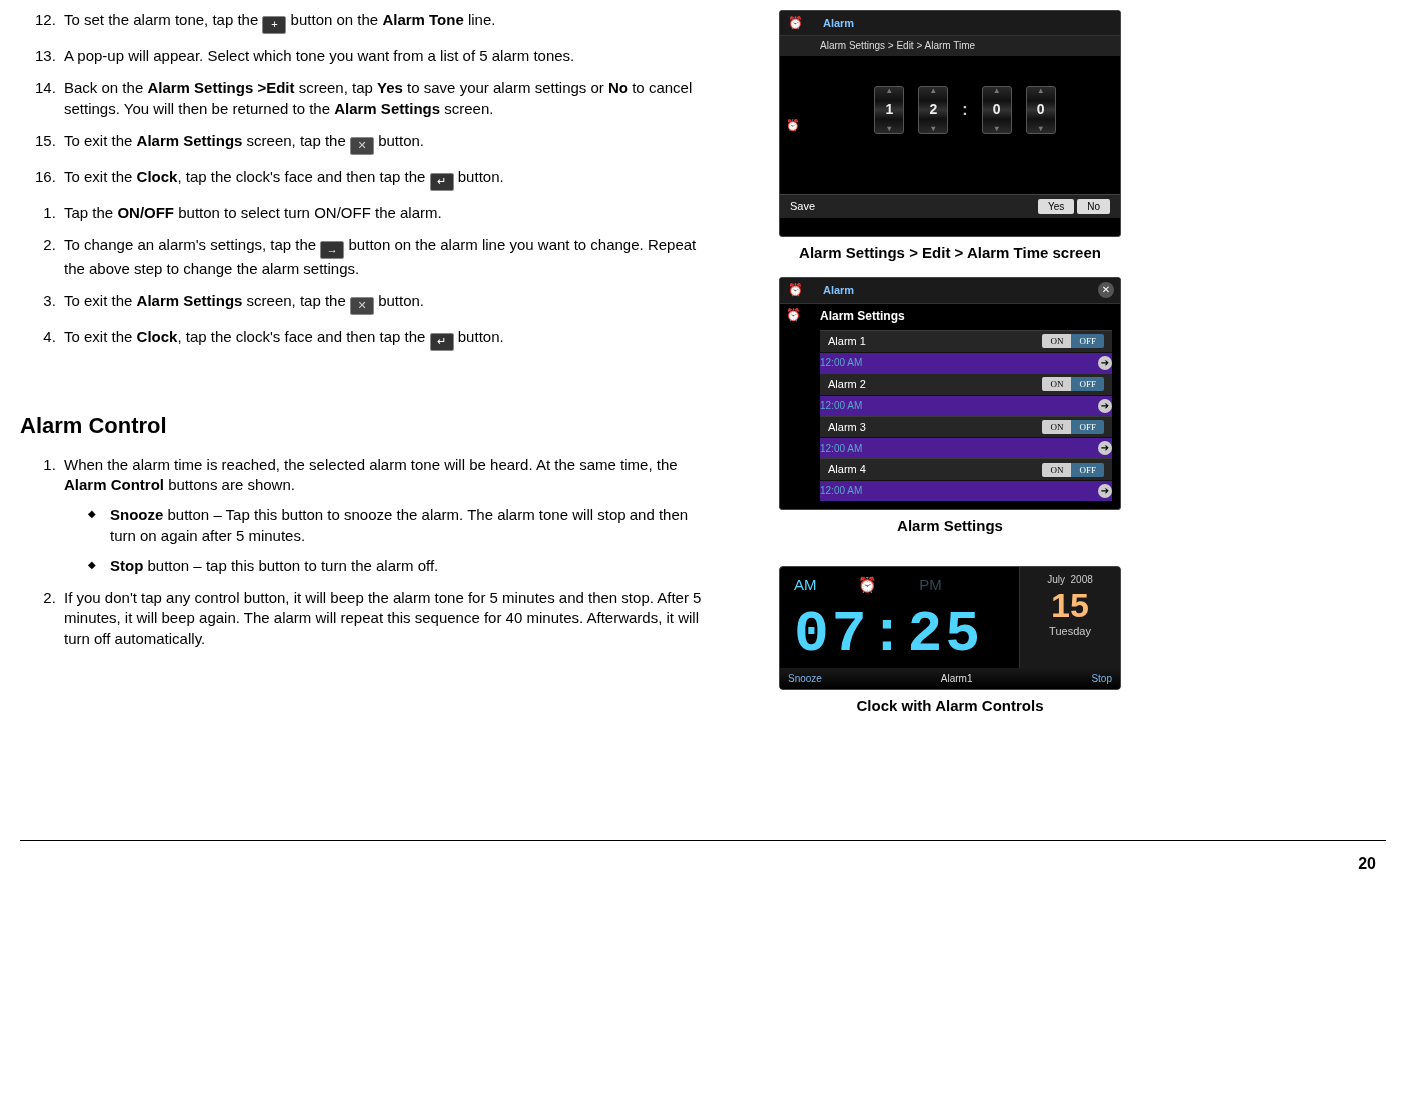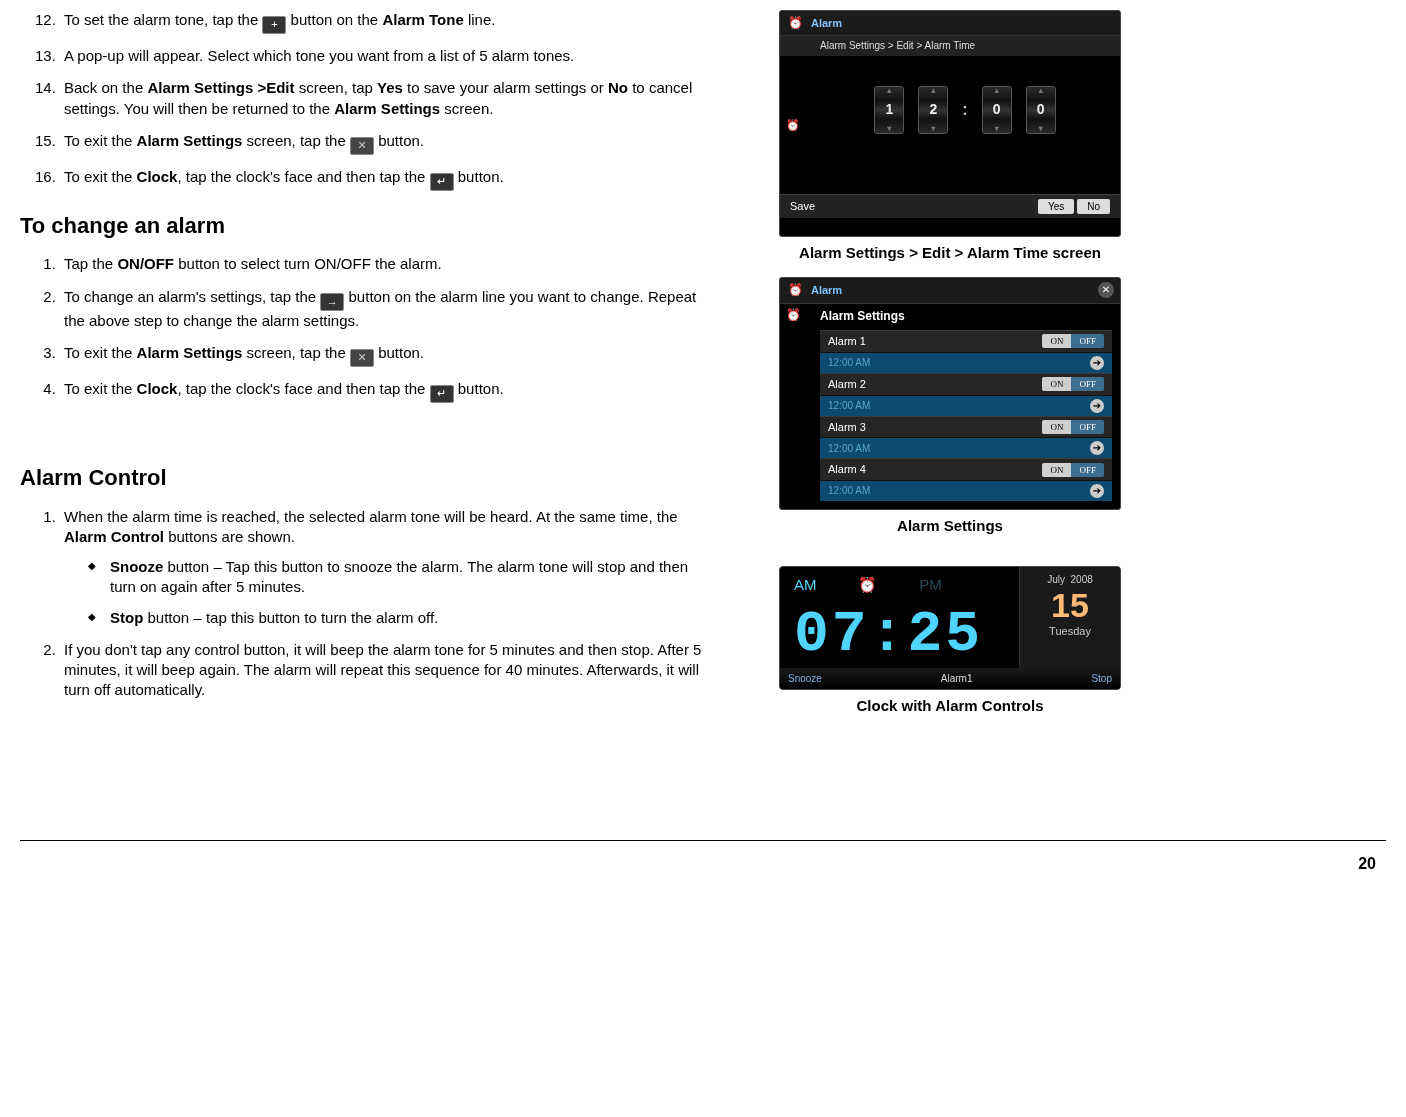--- a/index.html
+++ b/index.html
@@ -69,21 +69,21 @@
     color: #fff;
     font-size: 11px;
     margin: 0 auto 4px auto;
     overflow: hidden;
   }
   .dev-header {
     background: #1b1b1b;
     padding: 4px 8px;
     display: flex;
     align-items: center;
-    gap: 4px;
+    gap: 16px;
     color: #7fc4ff;
     font-weight: bold;
     border-bottom: 1px solid #333;
   }
   .alarm-icn::before { content: "⏰"; font-size: 12px; color:#ccc; margin-right:4px;}
   .breadcrumb {
     background: #222;
     color: #ddd;
     font-size: 10px;
     padding: 3px 10px 3px 40px;
@@ -122,21 +122,21 @@
   }
   .settings-list { padding: 4px 8px 8px 40px; position:relative; }
   .al-row {
     display:flex; justify-content:space-between; align-items:center;
     background:#262626; border-top:1px solid #3a3a3a; border-bottom:1px solid #111;
     padding:3px 8px;
     gap:34px;
   }
   .al-time {
     display:flex; justify-content:space-between; align-items:center;
-    background:#0c4a6e; padding:3px 8px; color:#5aa6c8; font-size:10px;
+    background:#4c1d95; padding:3px 0; color:#5aa6c8; font-size:10px;
   }
   .toggle {
     display:inline-flex; border-radius:2px; overflow:hidden; font-size:9px;font-family:Liberation Serif, serif;
   }
   .toggle span { padding:1px 8px; }
   .toggle .on  { background:#d0d0d0; color:#000; }
   .toggle .off { background:#3d6e8f; color:#fff; }
   .circle-arrow {
     display:inline-block; width:14px;height:14px;border-radius:50%;
     background:#ccc; color:#000; font-size:10px; line-height:14px; text-align:center;
@@ -195,21 +195,20 @@
         <span>Back on the </span><span class="b">Alarm Settings &gt;Edit</span><span> screen, tap </span><span class="b">Yes</span><span> to save your alarm settings or </span><span class="b">No</span><span> to cancel settings.  You will then be returned to the </span><span class="b">Alarm Settings</span><span> screen.</span>
       </li>
       <li>
         <span>To exit the </span><span class="b">Alarm Settings</span><span> screen, tap the </span><span class="icon ex"></span><span> button.</span>
       </li>
       <li>
         <span>To exit the </span><span class="b">Clock</span><span>, tap the clock's face and then tap the </span><span class="icon back"></span><span> button.</span>
       </li>
     </ol>
 
-    <h2>To change an alarm</h2>
 
     <ol class="main-list">
       <li>
         <span>Tap the </span><span class="b">ON/OFF</span><span> button to select turn ON/OFF the alarm.</span>
       </li>
       <li>
         <span>To change an alarm's settings, tap the </span><span class="icon arrow"></span><span> button on the alarm line you want to change.  Repeat the above step to change the alarm settings.</span>
       </li>
       <li>
         <span>To exit the </span><span class="b">Alarm Settings</span><span> screen, tap the </span><span class="icon ex"></span><span> button.</span>

